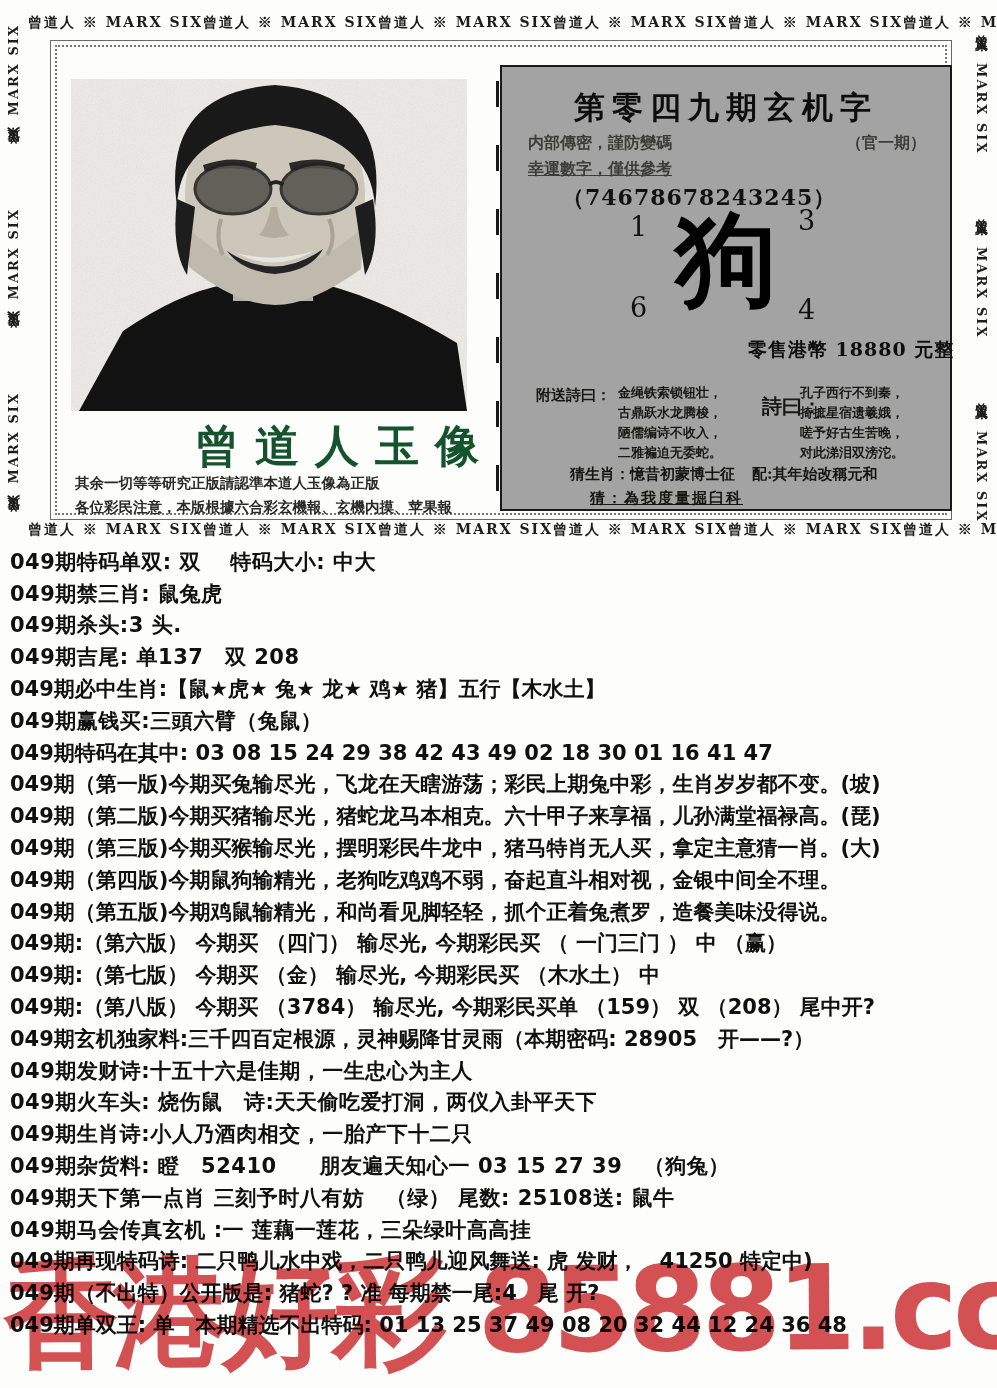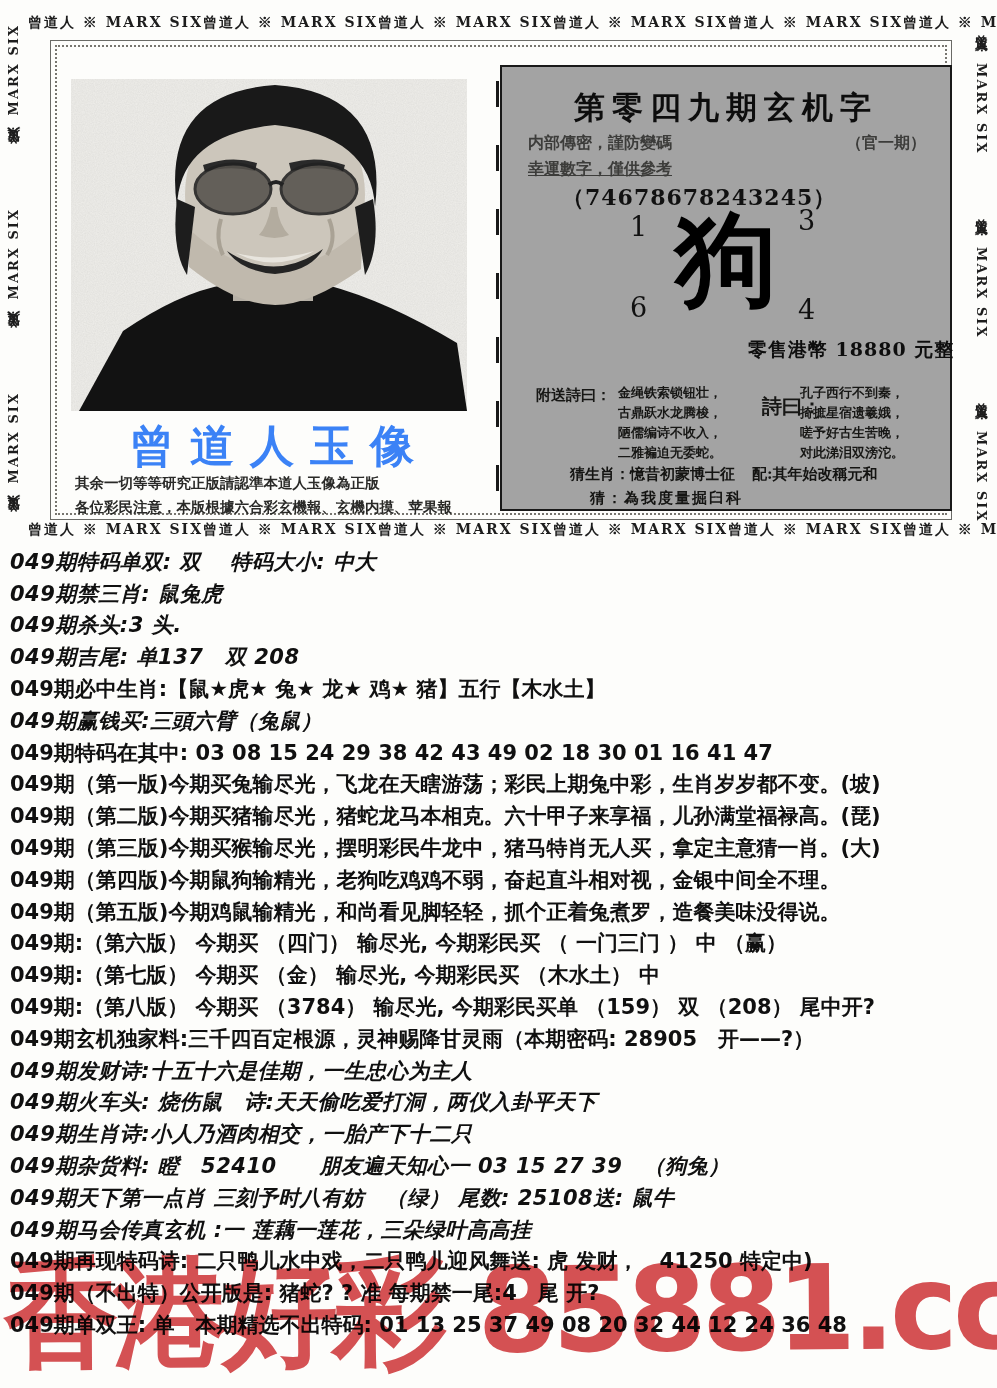--- a/index.html
+++ b/index.html
@@ -21,22 +21,22 @@
   .vstrip span{writing-mode:vertical-rl;transform:rotate(180deg);white-space:nowrap;}
   .vstrip.right span{transform:none;}
   
   .frame{position:absolute;left:50px;top:40px;width:902px;height:480px;
     border:1px solid #6a6a66;padding:4px;box-sizing:border-box;}
   .frame-inner{width:100%;height:100%;border:2px dotted #77756f;position:relative;box-sizing:border-box;}
   
   .photo{position:absolute;left:14px;top:32px;width:396px;height:332px;background:#efeeea;
     overflow:hidden;}
   .photo svg{display:block;width:100%;height:100%;}
-  .caption-title{position:absolute;left:8px;top:370px;width:430px;text-align:center;
-    font:bold 44px "DejaVu Serif",serif;letter-spacing:16px;color:#3b82f6;white-space:nowrap;}
+  .caption-title{position:absolute;left:8px;top:370px;width:430px;text-align:right;
+    font:bold 44px "DejaVu Serif",serif;letter-spacing:16px;color:#14532d;white-space:nowrap;}
   .caption-notes{position:absolute;left:18px;top:424px;width:430px;
     font:bold 14.5px "DejaVu Serif",serif;line-height:24px;color:#2a2a28;}
   
   .mbox{position:absolute;left:443px;top:18px;width:452px;height:446px;
     border:2px solid #191919;background:#a3a3a3;box-sizing:border-box;}
   .mbox:before{content:"";position:absolute;left:-6px;top:14px;bottom:14px;width:3px;
     background:repeating-linear-gradient(#191919 0 26px,transparent 26px 64px);}
   .mb-title{position:absolute;left:0;top:20px;width:100%;text-align:center;
     font:bold 31px "DejaVu Serif",serif;letter-spacing:7px;color:#0d0d0d;white-space:nowrap;}
   .mb-sub1{position:absolute;left:26px;right:24px;top:66px;display:flex;justify-content:space-between;
@@ -58,26 +58,26 @@
     font:bold 13px "DejaVu Serif",serif;color:#171715;}
   .pl-label{position:absolute;left:34px;top:3px;font-size:15px;}
   .pl-lines{position:absolute;left:116px;top:0;line-height:20px;}
   .pr-label{position:absolute;left:248px;top:10px;font-size:20px;padding-left:12px;}
   .pr-lines{position:absolute;left:298px;top:0;line-height:20px;}
   .mb-guessrow{position:absolute;left:0;top:398px;width:100%;
     font:bold 15px "DejaVu Serif",serif;color:#141412;}
   .g-zodiac{position:absolute;left:68px;top:0;white-space:nowrap;}
   .g-match{position:absolute;left:250px;top:0;white-space:nowrap;}
   .mb-guess2{position:absolute;left:88px;top:422px;font:bold 15px "DejaVu Serif",serif;
-    color:#141412;white-space:nowrap;letter-spacing:2px;}
+    color:#141412;white-space:nowrap;letter-spacing:2px;text-decoration:underline;}
   
   .body-lines{position:absolute;left:10px;top:546px;width:985px;}
   .bline{height:31.8px;display:flex;align-items:center;white-space:nowrap;
     font:bold 21px "DejaVu Sans",sans-serif;color:#101010;letter-spacing:0;}
-  .bline.sp{letter-spacing:0.5px;font-style:italic;}
+  .bline.sp{letter-spacing:0.5px;}
   
   .watermark{position:absolute;left:4px;top:1236px;z-index:5;
     font:bold 118px "DejaVu Sans",sans-serif;color:rgba(203,32,36,0.78);
     letter-spacing:-5px;white-space:nowrap;transform:scaleX(0.97) rotate(-0.4deg);
     transform-origin:left center;mix-blend-mode:multiply;pointer-events:none;}
 </style>
 </head>
 <body>
 
 <div class="page">

